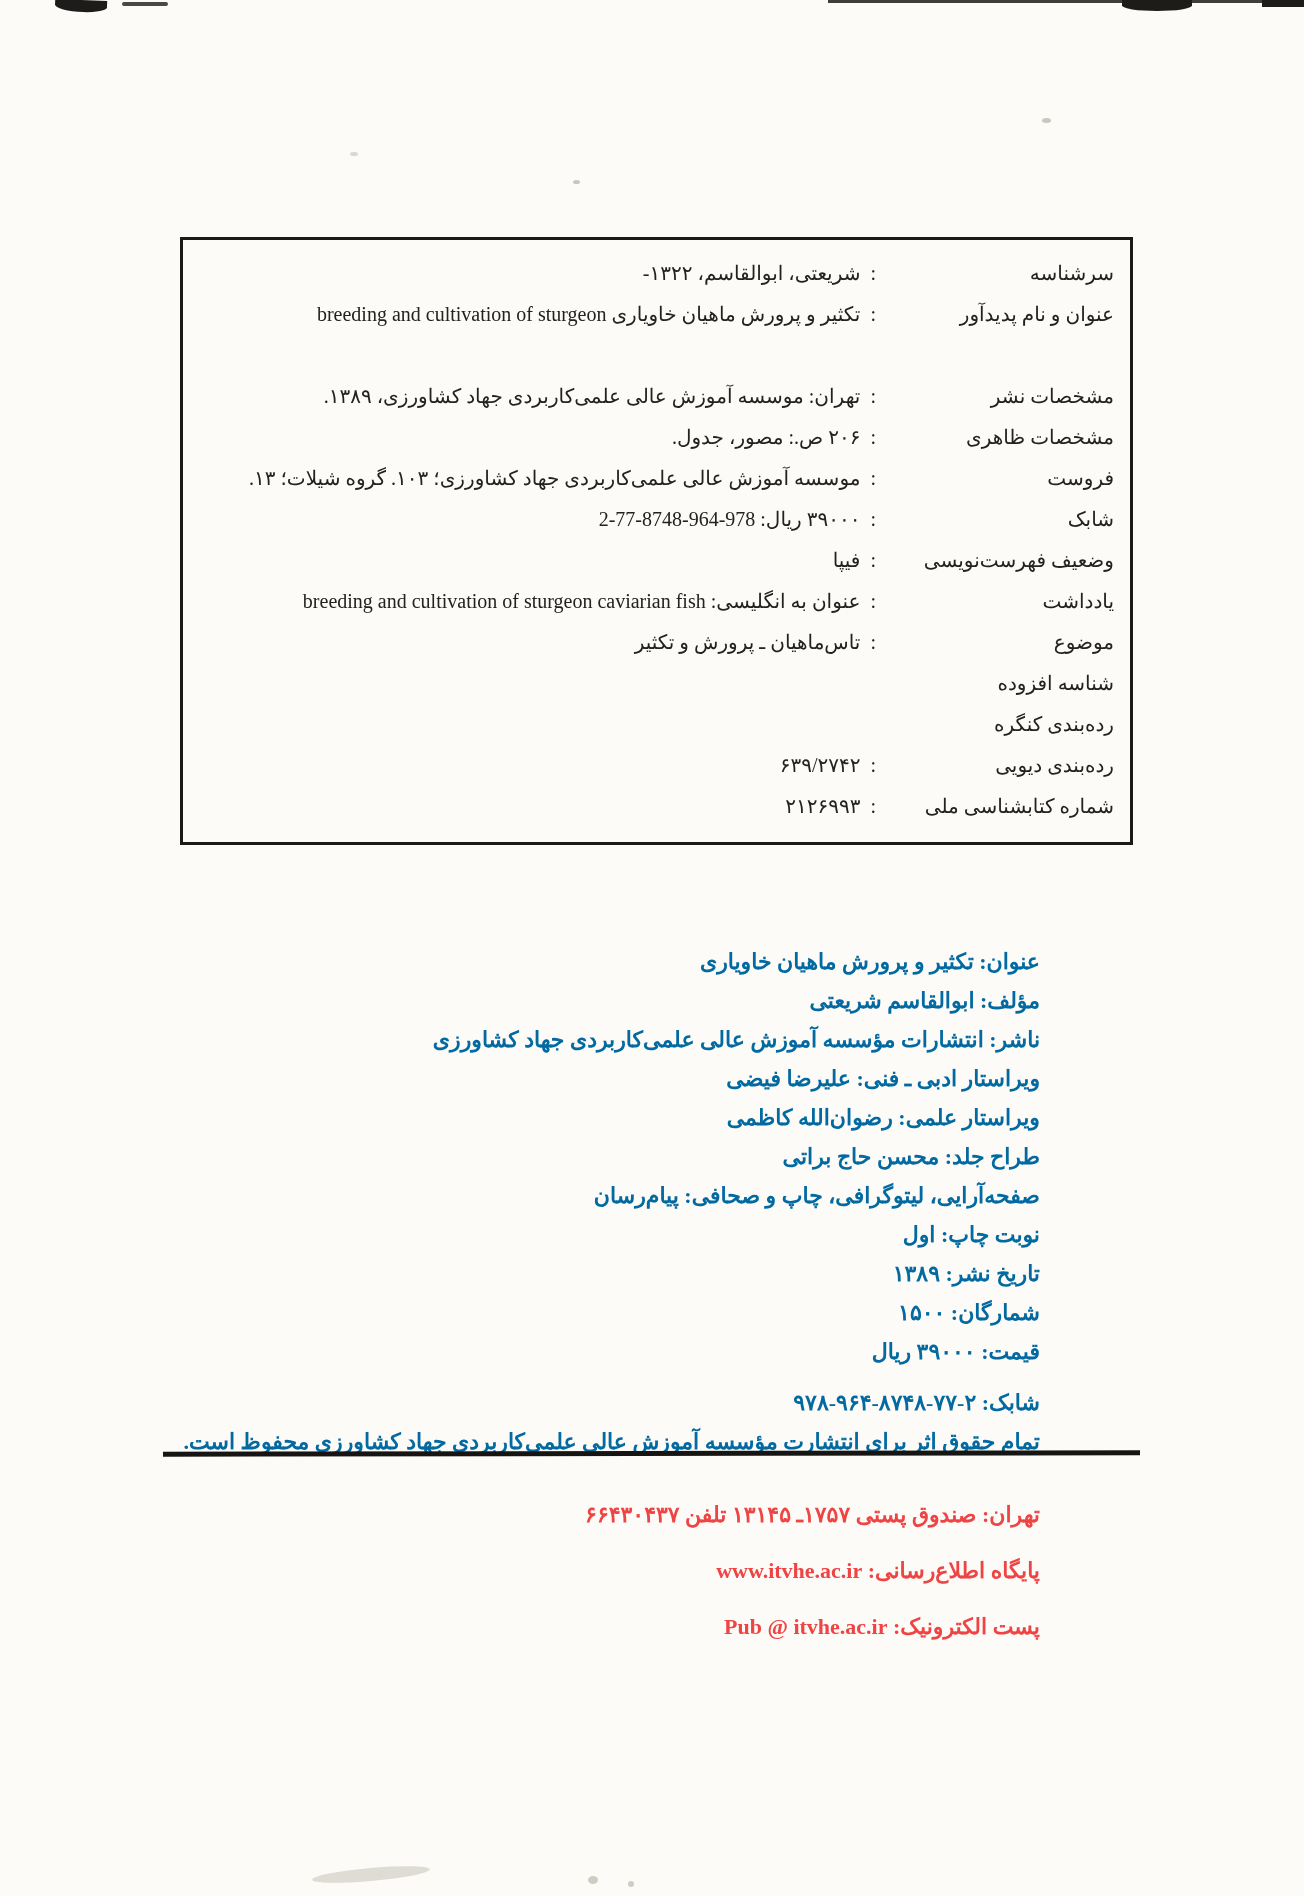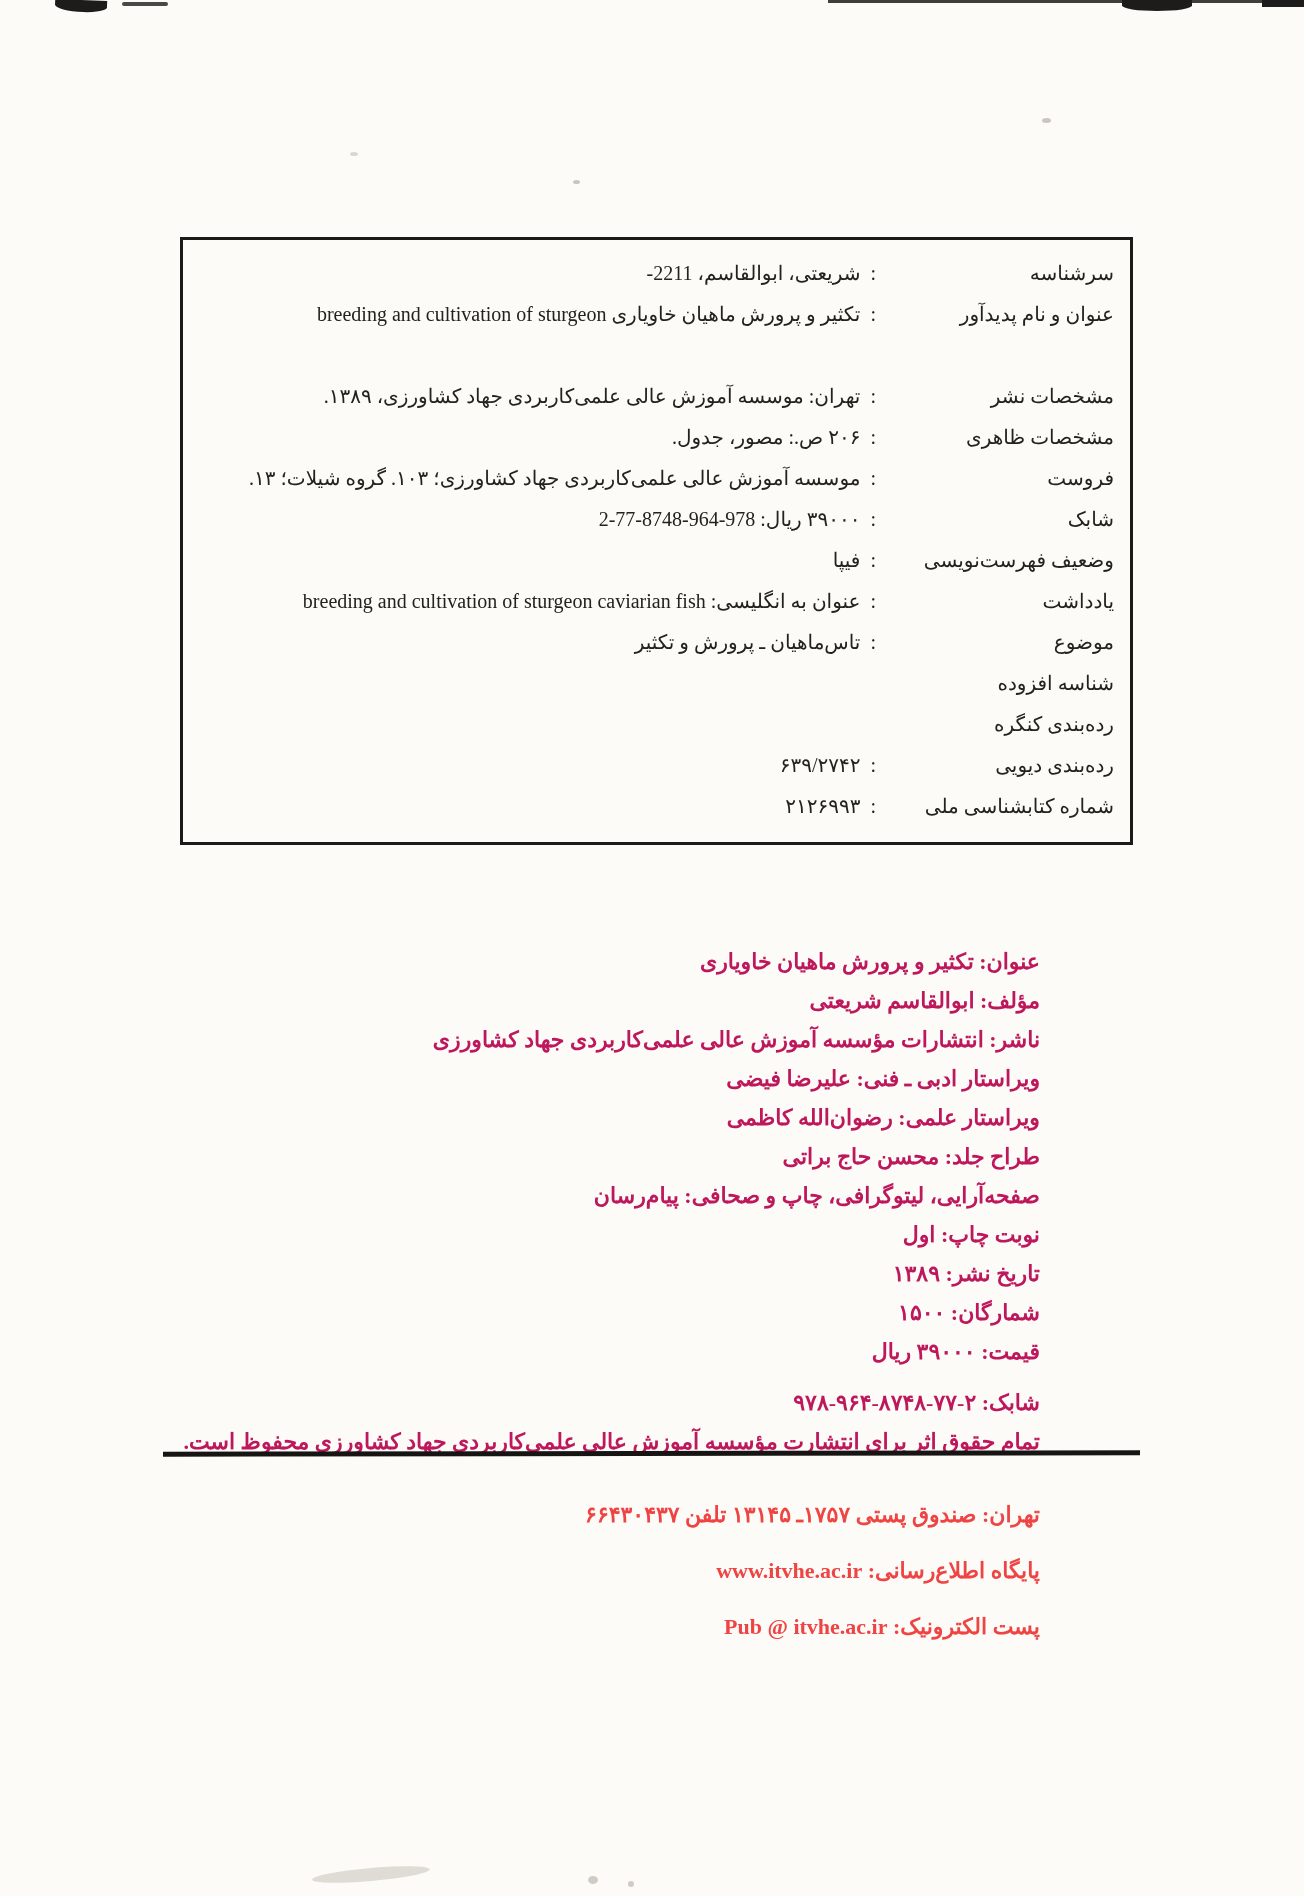--- a/index.html
+++ b/index.html
@@ -26,21 +26,21 @@
            border:3px solid #1b1a18;padding:13px 16px 8px 14px;font-size:20px;color:#24221f;}
   .cip-row{display:flex;align-items:flex-start;min-height:41px;line-height:41px;}
   .cip-label{flex:0 0 238px;text-align:right;white-space:nowrap;}
   .cip-val{flex:1 1 auto;text-align:start;}
   .cip-colon{display:inline-block;margin-left:10px;}
   .v2{direction:ltr;text-align:right;line-height:41px;}
   .ltr-override{direction:ltr;unicode-bidi:bidi-override;display:inline-block;}
 
   
   .colophon{position:absolute;top:942px;right:264px;width:860px;direction:rtl;text-align:start;
-            font-size:22px;font-weight:bold;color:#be185d;}
+            font-size:22px;font-weight:bold;color:#0369a1;}
   .colophon .line{line-height:39px;white-space:nowrap;}
   .ltr-iso{direction:ltr;unicode-bidi:isolate;display:inline-block;margin-top:12px;}
 
   
   .rule{position:absolute;left:163px;top:1451px;width:977px;height:5px;background:#161513;transform:rotate(-0.08deg);}
 
   
   .footer{position:absolute;top:1493px;right:264px;direction:rtl;text-align:start;
           font-size:22px;font-weight:bold;color:#ef4444;}
   .footer .line{line-height:44px;white-space:nowrap;}
@@ -59,21 +59,21 @@
   <div class="speck s2"></div>
   <div class="speck s3"></div>
   <div class="smudge1"></div>
   <div class="smudge2"></div>
   <div class="smudge3"></div>
 
   <div class="cip-box">
 
     <div class="cip-row">
       <div class="cip-label">سرشناسه</div>
-      <div class="cip-val"><span class="cip-colon">:</span><span>شریعتی، ابوالقاسم، 2211-</span></div>
+      <div class="cip-val"><span class="cip-colon">:</span><span>شریعتی، ابوالقاسم، ۱۳۲۲-</span></div>
     </div>
 
     <div class="cip-row" style="min-height:82px;">
       <div class="cip-label">عنوان و نام پدیدآور</div>
       <div class="cip-val">
         <div><span class="cip-colon">:</span><span>تکثیر و پرورش ماهیان خاویاری breeding and cultivation of sturgeon</span></div>
       </div>
     </div>
 
     <div class="cip-row">

